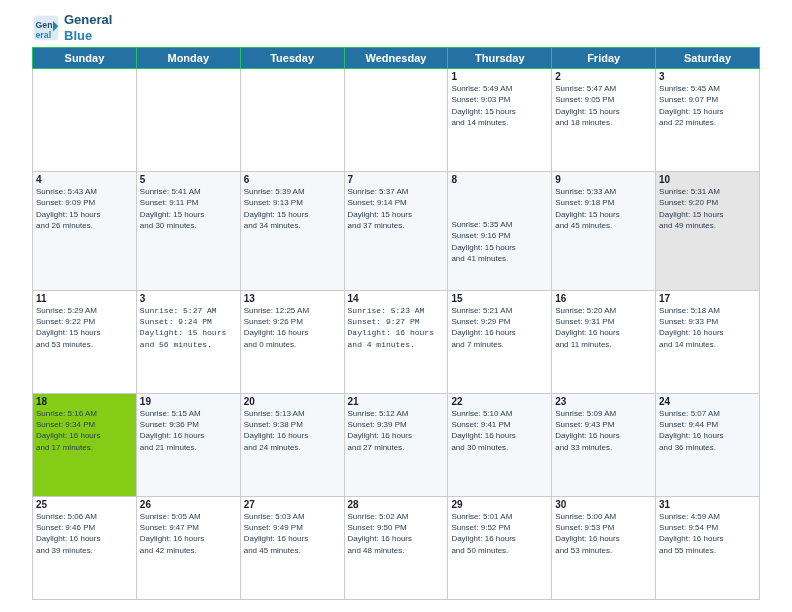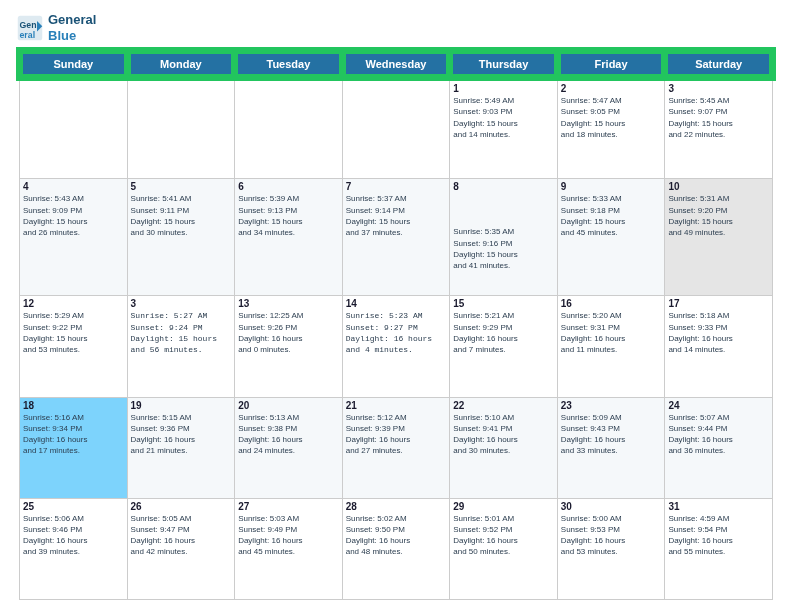--- a/index.html
+++ b/index.html
@@ -6,21 +6,21 @@
     body {
       width: 792px;
       height: 612px;
       font-family: Arial, sans-serif;
       background: #fff;
       overflow: hidden;
     }
     .page {
       width: 792px;
       height: 612px;
-      padding: 12px 16px;
+      padding: 12px 32px;
       display: flex;
       flex-direction: column;
     }
     .header {
       display: flex;
       align-items: flex-start;
       justify-content: space-between;
       margin-bottom: 4px;
     }
     .logo {
@@ -54,21 +54,21 @@
       width: 100%;
       table-layout: fixed;
     }
     .calendar th {
       background: #2471a3;
       color: white;
       font-size: 11px;
       font-weight: bold;
       padding: 4px 3px;
       text-align: center;
-      border: 7px solid #22c55e;
+      border: 1px solid #22c55e;
     }
     .calendar td {
       border: 1px solid #ccc;
       vertical-align: top;
       padding: 2px 3px;
       font-size: 8.5px;
       color: #2c3e50;
       width: 14.28%;
       height: 82px;
       background: #fff;
@@ -204,21 +204,21 @@
           <td style="background: #e5e5e5;">
             <div class="day-num">10</div>
             <div class="day-info" style="white-space: pre-line;">Sunrise: 5:31 AM
 Sunset: 9:20 PM
 Daylight: 15 hours
 and 49 minutes.</div>
           </td>
         </tr>
         <tr>
           <td>
-            <div class="day-num">12</div>
+            <div class="day-num">11</div>
             <div class="day-info" style="white-space: pre-line;">Sunrise: 5:29 AM
 Sunset: 9:22 PM
 Daylight: 15 hours
 and 53 minutes.</div>
           </td>
           <td>
             <div class="day-num">3</div>
             <div class="day-info" style="white-space: pre-line; font-family: Liberation Mono, monospace;">Sunrise: 5:27 AM
 Sunset: 9:24 PM
 Daylight: 15 hours
@@ -254,21 +254,21 @@
           </td>
           <td>
             <div class="day-num">17</div>
             <div class="day-info" style="white-space: pre-line;">Sunrise: 5:18 AM
 Sunset: 9:33 PM
 Daylight: 16 hours
 and 14 minutes.</div>
           </td>
         </tr>
         <tr>
-          <td style="background: #7dd3fc;">
+          <td style="background: #84cc16;">
             <div class="day-num">18</div>
             <div class="day-info" style="white-space: pre-line;">Sunrise: 5:16 AM
 Sunset: 9:34 PM
 Daylight: 16 hours
 and 17 minutes.</div>
           </td>
           <td style="background: rgb(245, 248, 250);">
             <div class="day-num">19</div>
             <div class="day-info" style="white-space: pre-line;">Sunrise: 5:15 AM
 Sunset: 9:36 PM

